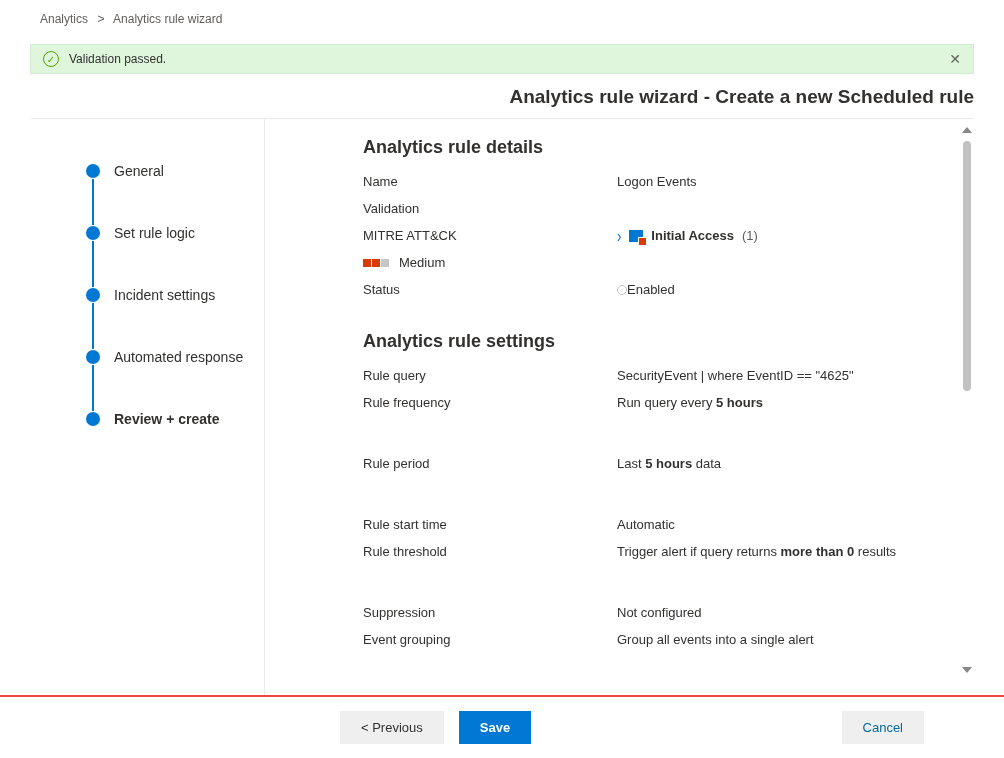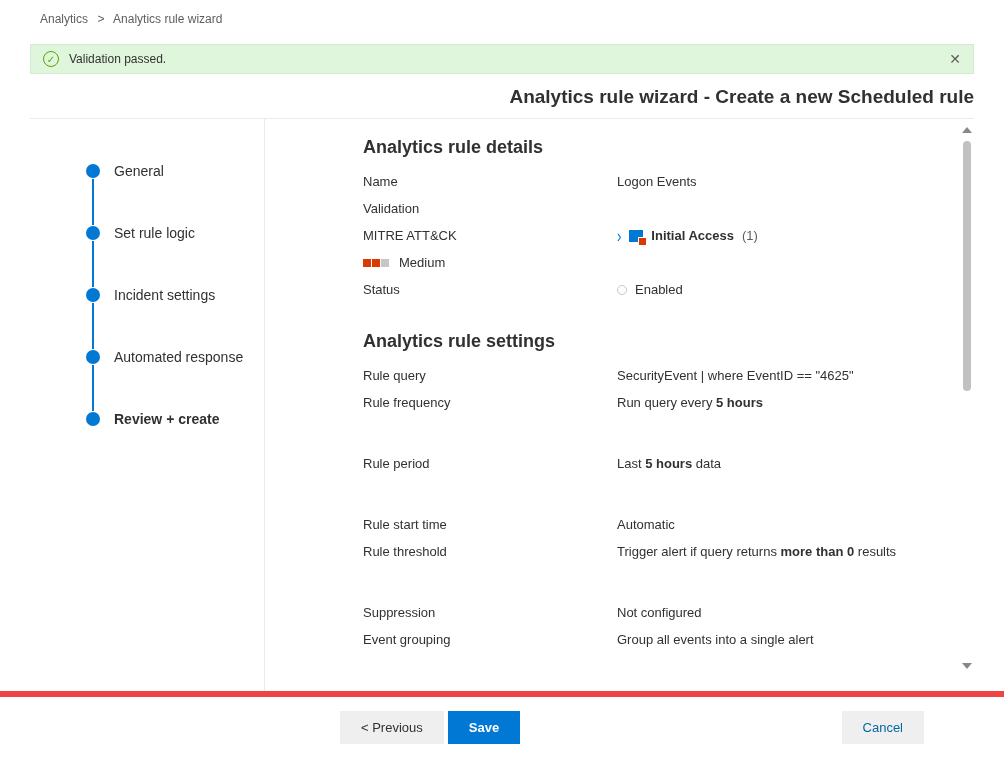--- a/index.html
+++ b/index.html
@@ -150,27 +150,27 @@
   }
   .mitre-label { font-weight: 700; }
   .mitre-count { color: #605e5c; font-weight: 400; }
   .sev {
     display: flex; align-items: center; gap: 10px; text-align: center;
   }
   .sev-bars { display: flex; gap: 1px; }
   .sev-bars i { width: 8px; height: 8px; display: inline-block; }
   .sev-bars i.on { background: #d83b01; }
   .sev-bars i.off { background: #c8c6c4; }
-  .status-val { display:flex; align-items:center; gap:8px; }
+  .status-val { display:flex; align-items:center; }
   .status-dot {
     width:10px; height:10px; border-radius:50%;
     border:1px solid #c8c6c4; background:#fff;
   }
   .footer-bar {
-    border-top: 6px solid #ef4444;
+    border-top: 2px solid #ef4444;
     padding: 14px 30px;
     display: flex;
     align-items: center;
   }
   .btn {
     font-family: inherit;
     font-size: 13px;
     padding: 8px 20px;
     border: 1px solid transparent;
     cursor: pointer;
@@ -178,21 +178,21 @@
   }
   .btn-prev {
     background: #efefef;
     color: #323130;
     margin-left: 0;
   }
   .btn-save {
     background: #0078d4;
     color: #fff;
     font-weight: 600;
-    margin-left: 4px;
+    margin-left: 15px;
   }
   .btn-cancel {
     background: #efefef;
     color: #0369a1;
     margin-left: auto;
   }
   .footer-inner {
     display:flex;
     align-items:center;
     width:100%;

